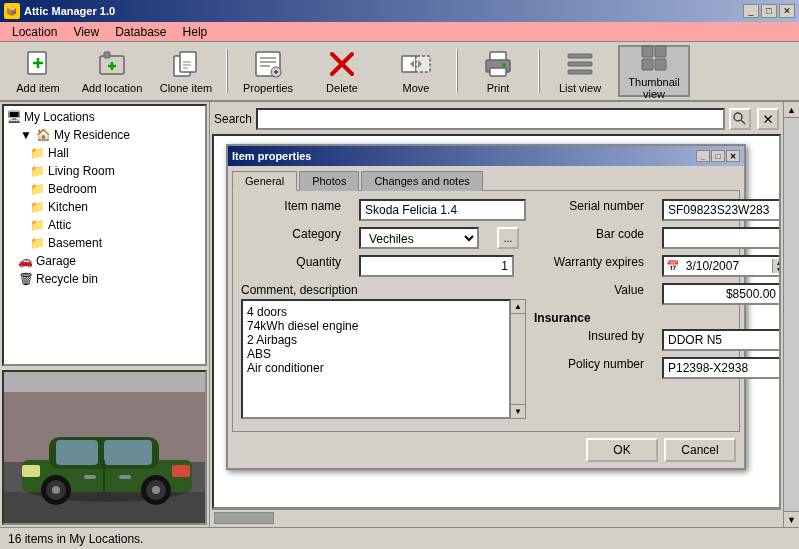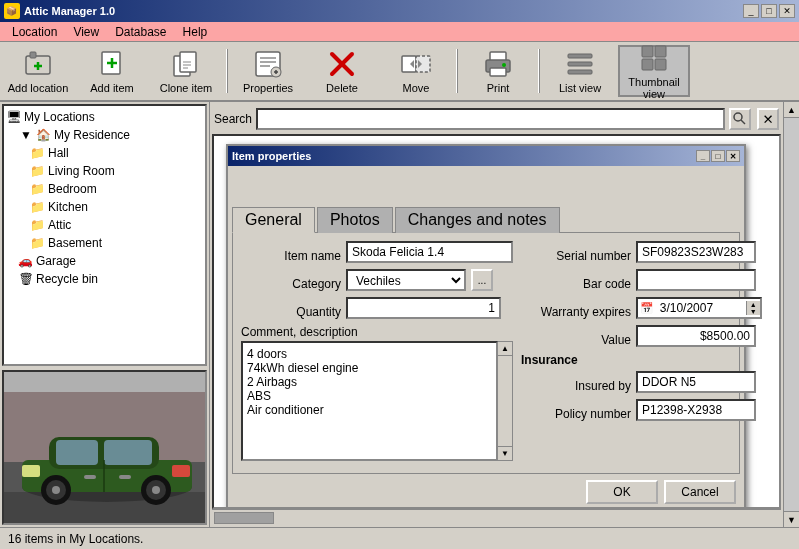--- a/index.html
+++ b/index.html
@@ -174,43 +174,42 @@
       display: flex;
       padding: 4px 4px 0;
       gap: 2px;
     }
     .tab {
       padding: 3px 12px;
       border: 1px solid #888;
       border-bottom: none;
       background: #b0b0b0;
       cursor: pointer;
-      font-size: 16px;
+      font-size: 11px;
       position: relative;
       bottom: -1px;
-      margin-top: 36px;
     }
     .tab.active {
       background: #d4d0c8;
       z-index: 1;
       border-bottom: 1px solid #d4d0c8;
     }
     .tab-content {
       border: 1px solid #888;
       margin: 0 4px;
       padding: 8px;
       background: #d4d0c8;
     }
 
     
     .form-row {
       display: flex;
-      align-items: flex-end;
+      align-items: flex-start;
       margin-bottom: 6px;
-      gap: 5px;
+      gap: 18px;
     }
     .form-label { width: 100px; text-align: right; font-size: 12px; flex-shrink: 0; }
     .form-input {
       border: 2px inset #888;
       background: white;
       padding: 2px 4px;
       font-size: 12px;
       height: 22px;
     }
     .form-input-full { flex: 1; }
@@ -365,38 +364,38 @@
   <span class="menu-item">View</span>
   <span class="menu-item">Database</span>
   <span class="menu-item">Help</span>
 </div>
 
 <div class="toolbar">
 
   <div class="toolbar-btn">
     <div class="toolbar-icon">
       <svg width="32" height="32" viewBox="0 0 32 32">
+        <rect x="6" y="4" width="18" height="22" rx="1" fill="white" stroke="#666" stroke-width="1.5"></rect>
+        <line x1="16" y1="10" x2="16" y2="20" stroke="#00a000" stroke-width="2.5"></line>
+        <line x1="11" y1="15" x2="21" y2="15" stroke="#00a000" stroke-width="2.5"></line>
+      </svg>
+    </div>
+    <span>Add item</span>
+  </div>
+
+  <div class="toolbar-btn">
+    <div class="toolbar-icon">
+      <svg width="32" height="32" viewBox="0 0 32 32">
         <rect x="4" y="8" width="24" height="18" rx="2" fill="#d4d0c8" stroke="#666" stroke-width="1.5"></rect>
         <rect x="8" y="4" width="6" height="6" rx="1" fill="#888" stroke="#666" stroke-width="1"></rect>
         <line x1="16" y1="14" x2="16" y2="22" stroke="#00a000" stroke-width="2.5"></line>
         <line x1="12" y1="18" x2="20" y2="18" stroke="#00a000" stroke-width="2.5"></line>
       </svg>
     </div>
     <span>Add location</span>
-  </div>
-
-  <div class="toolbar-btn">
-    <div class="toolbar-icon">
-      <svg width="32" height="32" viewBox="0 0 32 32">
-        <rect x="6" y="4" width="18" height="22" rx="1" fill="white" stroke="#666" stroke-width="1.5"></rect>
-        <line x1="16" y1="10" x2="16" y2="20" stroke="#00a000" stroke-width="2.5"></line>
-        <line x1="11" y1="15" x2="21" y2="15" stroke="#00a000" stroke-width="2.5"></line>
-      </svg>
-    </div>
-    <span>Add item</span>
   </div>
 
   <div class="toolbar-btn">
     <div class="toolbar-icon">
       <svg width="32" height="32" viewBox="0 0 32 32">
         <rect x="4" y="8" width="16" height="20" rx="1" fill="white" stroke="#666" stroke-width="1.5"></rect>
         <rect x="10" y="4" width="16" height="20" rx="1" fill="white" stroke="#666" stroke-width="1.5"></rect>
         <line x1="13" y1="14" x2="21" y2="14" stroke="#888" stroke-width="1"></line>
         <line x1="13" y1="17" x2="21" y2="17" stroke="#888" stroke-width="1"></line>
         <line x1="13" y1="20" x2="18" y2="20" stroke="#888" stroke-width="1"></line>

